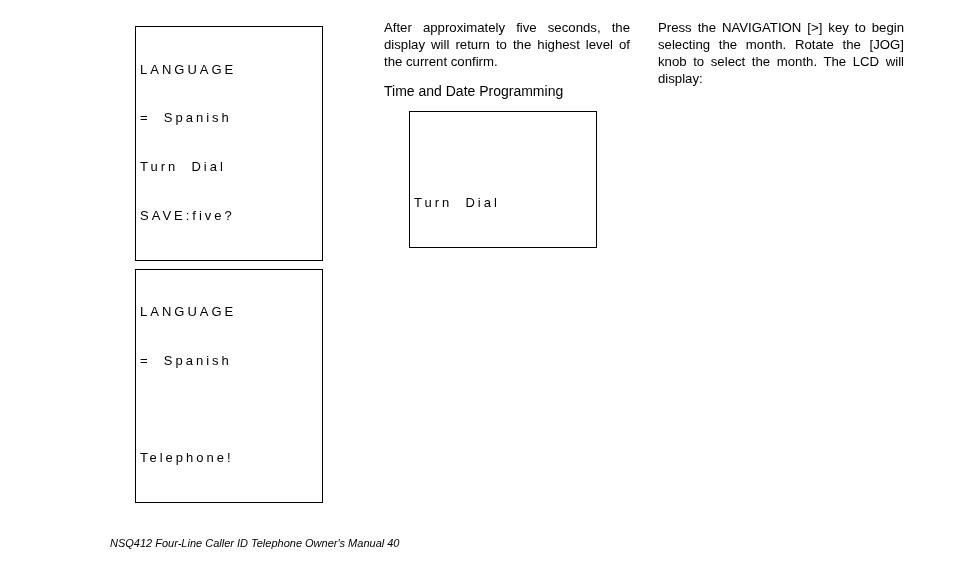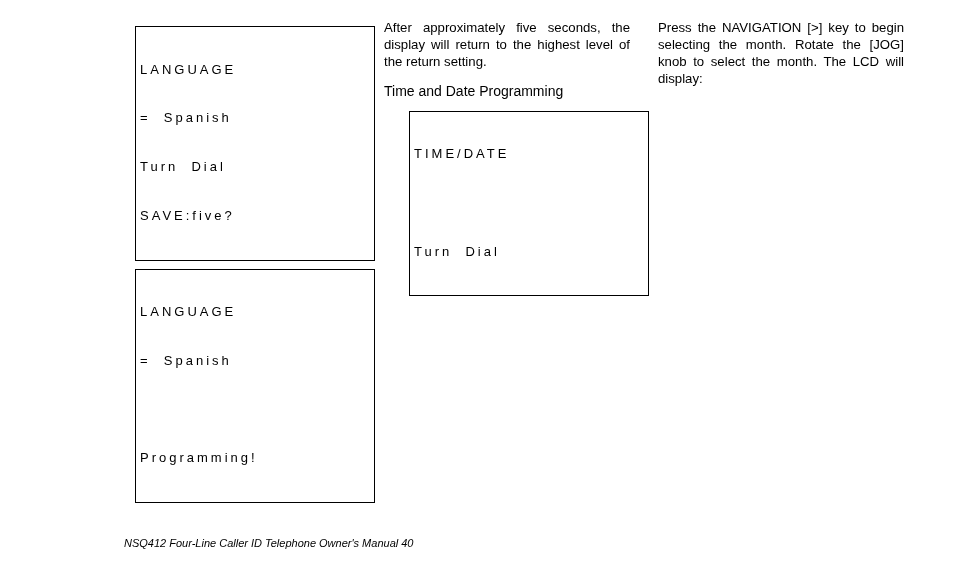--- a/index.html
+++ b/index.html
@@ -21,21 +21,21 @@
     column-gap: 28px;
     column-fill: auto;
     height: 490px;
     font-size: 13.2px;
     line-height: 1.28;
   }
   .lcd {
     border: 1px solid #000;
     font-family: Arial, sans-serif;
     letter-spacing: 3px;
-    width: 240px;
+    width: 188px;
     padding: 2px 4px 3px 4px;
     font-size: 13px;
     line-height: 1.25;
     white-space: pre-wrap;
     margin: 6px 0 8px 25px;
     box-sizing: border-box;
     break-inside: avoid;
   }
   .lcd-line {
     white-space: pre;
@@ -44,21 +44,21 @@
     margin: 0 0 7px 0;
     text-align: justify;
   }
   .sect {
     font-weight: normal;
     font-size: 14px;
     margin: 12px 0 10px 0;
   }
   .footer {
     position: absolute;
-    left: 124px;
+    left: 110px;
     bottom: 16px;
     font-style: italic;
     font-size: 11px;
   }
   .colbreak {
     break-before: column;
   }
 </style>
 </head>
 <body>
@@ -71,30 +71,29 @@
       <div class="lcd-line">=  Spanish</div>
       <div class="lcd-line">Turn  Dial</div>
       <div class="lcd-line">SAVE:five?</div>
     </div>
 
 
     <div class="lcd">
       <div class="lcd-line">LANGUAGE</div>
       <div class="lcd-line">=  Spanish</div>
       <div class="lcd-line"> </div>
-      <div class="lcd-line">Programming!</div>
+      <div class="lcd-line">Telephone!</div>
     </div>
 
-    <p>After approximately five seconds, the display will return to the highest level of the return setting.</p>
+    <p>After approximately five seconds, the display will return to the highest level of the current confirm.</p>
 
     <div class="sect">Time and Date Programming</div>
 
 
     <div class="lcd">
-      <div class="lcd-line">TIME/DATE</div>
       <div class="lcd-line"> </div>
       <div class="lcd-line">Turn  Dial</div>
     </div>
 
     <p class="colbreak">Press the NAVIGATION [&gt;] key to begin selecting the month. Rotate the [JOG] knob to select the month. The LCD will display:</p>
 
   </div>
 
   <div class="footer">NSQ412 Four-Line Caller ID Telephone Owner's Manual   40</div>
 </div>

